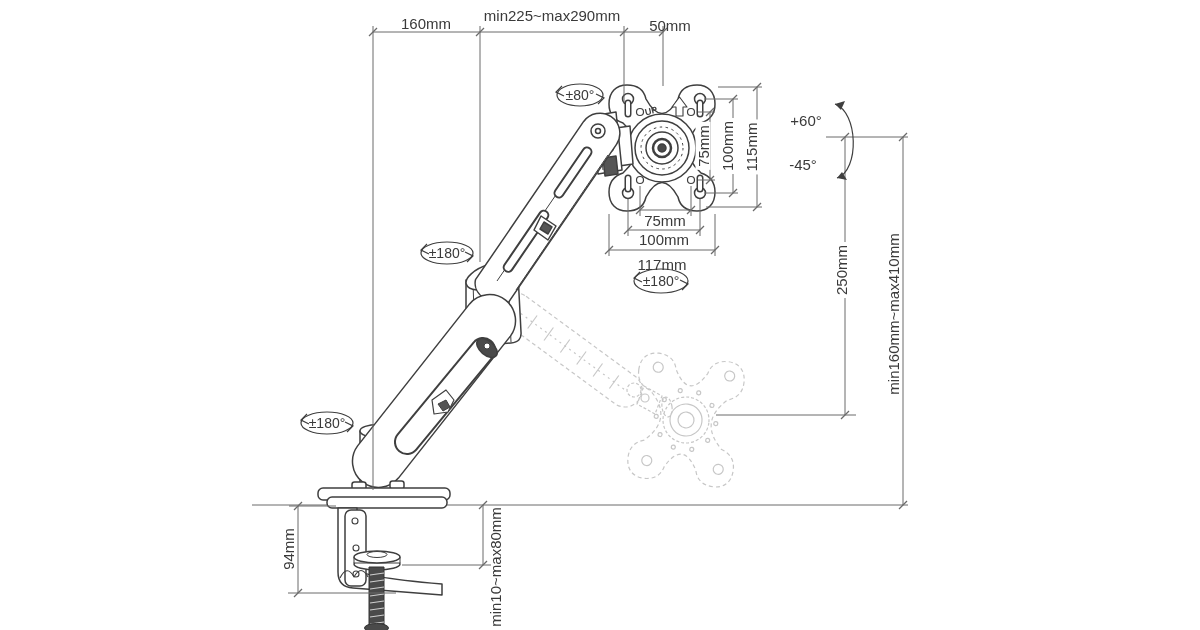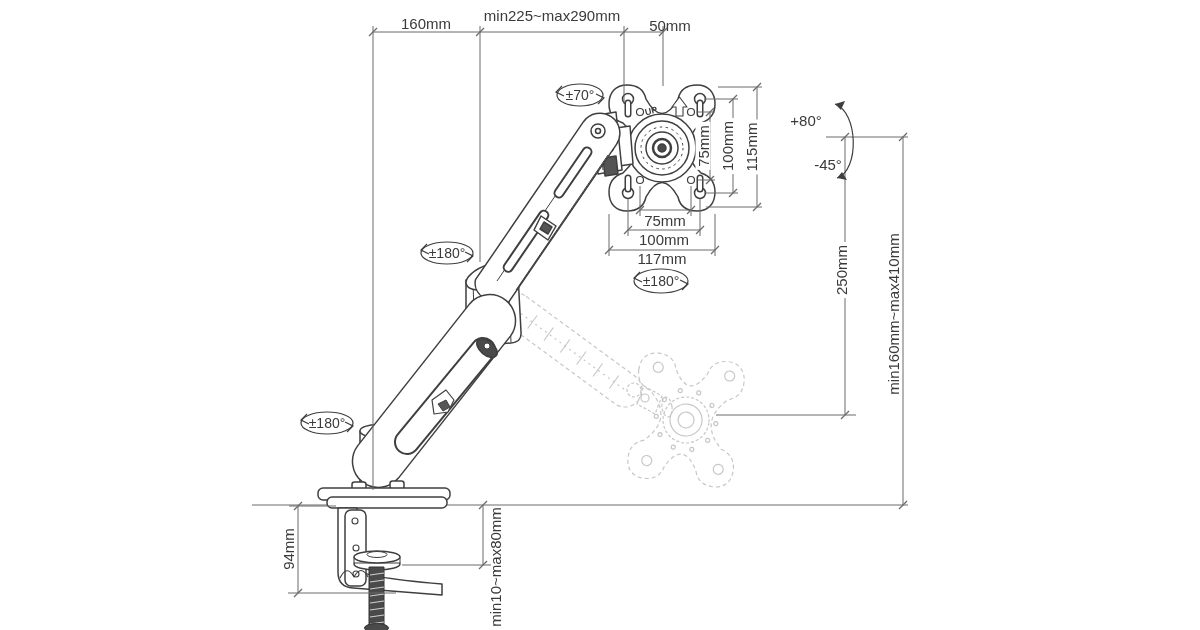--- a/index.html
+++ b/index.html
@@ -259,30 +259,30 @@
   <div class="lbl" style="left:426px;top:23px">160mm</div>
   <div class="lbl" style="left:552px;top:15px">min225~max290mm</div>
   <div class="lbl" style="left:670px;top:25px">50mm</div>
 
   <div class="lbl rot bg" style="left:703px;top:146px">75mm</div>
   <div class="lbl rot bg" style="left:727px;top:146px">100mm</div>
   <div class="lbl rot bg" style="left:751px;top:147px">115mm</div>
 
   <div class="lbl" style="left:665px;top:220px">75mm</div>
   <div class="lbl" style="left:664px;top:239px">100mm</div>
-  <div class="lbl" style="left:662px;top:258px">117mm</div>
+  <div class="lbl" style="left:662px;top:264px">117mm</div>
 
   <div class="lbl rot bg" style="left:841px;top:270px">250mm</div>
   <div class="lbl rot bg" style="left:893px;top:314px">min160mm~max410mm</div>
 
   <div class="lbl rot" style="left:288px;top:549px">94mm</div>
   <div class="lbl rot" style="left:495px;top:567px">min10~max80mm</div>
 
-  <div class="lbl badge" style="left:580px;top:95px">±70°</div>
+  <div class="lbl badge" style="left:580px;top:95px">±80°</div>
   <div class="lbl badge" style="left:447px;top:253px">±180°</div>
   <div class="lbl badge" style="left:327px;top:423px">±180°</div>
   <div class="lbl badge" style="left:661px;top:281px">±180°</div>
 
-  <div class="lbl" style="left:806px;top:120px">+80°</div>
-  <div class="lbl" style="left:828px;top:164px">-45°</div>
+  <div class="lbl" style="left:806px;top:120px">+60°</div>
+  <div class="lbl" style="left:803px;top:164px">-45°</div>
 
   <div class="up" style="position:absolute;left:651px;top:111px">UP</div>
 </div>
 
 </body></html>

